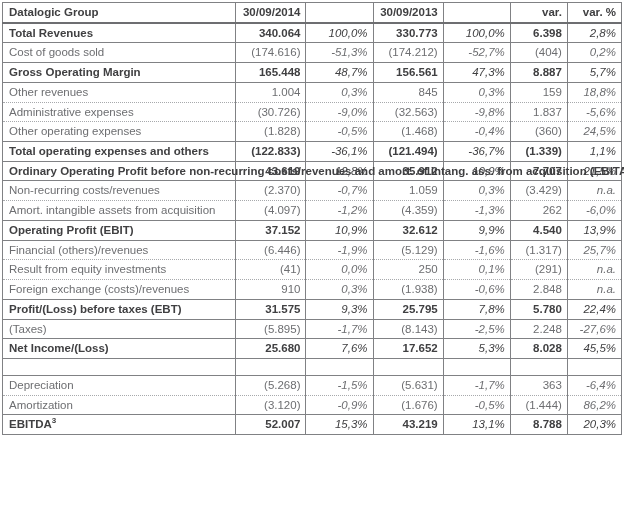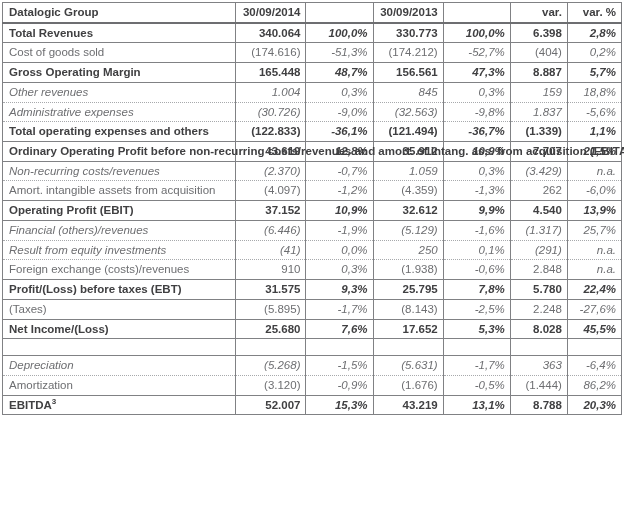--- a/index.html
+++ b/index.html
@@ -55,25 +55,25 @@
   td.pct {
     text-align: right;
     font-style: italic;
     padding-right: 6px;
   }
 
   
   tr.bold td   { font-weight: bold; color: #404042; }
   tr.normal td { font-weight: normal; color: #6d6e71; }
 
-  tr.bold td.pct { font-weight: bold; }
+  tr.bold td.pct { font-weight: normal; }
 
   
   tr.bdr-solid  > td { border-bottom: 1px solid #808184; }
-  tr.bdr-dotted > td { border-bottom: 1px dotted #a7a9ac; font-style: italic; }
+  tr.bdr-dotted > td { border-bottom: 1px dotted #a7a9ac; }
   tr.bdr-none   > td { border-bottom: 0; }
 
   
   tr.bdr-heavy > td { border-bottom: 2px solid #6d6e71; }
 
   
   #fin-table { border: 1px solid #808184; }
 
   td.spacer-cell { height: 17px; }
 
@@ -146,20 +146,29 @@
       </tr>
       <tr class="normal bdr-dotted">
         <td class="label">Administrative expenses</td>
         <td class="num">(30.726)</td>
         <td class="pct">-9,0%</td>
         <td class="num">(32.563)</td>
         <td class="pct">-9,8%</td>
         <td class="num">1.837</td>
         <td class="pct">-5,6%</td>
       </tr>
+      <tr class="normal bdr-solid">
+        <td class="label">Other operating expenses</td>
+        <td class="num">(1.828)</td>
+        <td class="pct">-0,5%</td>
+        <td class="num">(1.468)</td>
+        <td class="pct">-0,4%</td>
+        <td class="num">(360)</td>
+        <td class="pct">24,5%</td>
+      </tr>
       <tr class="bold bdr-solid">
         <td class="label">Total operating expenses and others</td>
         <td class="num">(122.833)</td>
         <td class="pct">-36,1%</td>
         <td class="num">(121.494)</td>
         <td class="pct">-36,7%</td>
         <td class="num">(1.339)</td>
         <td class="pct">1,1%</td>
       </tr>
       <tr class="bold bdr-solid tall">

